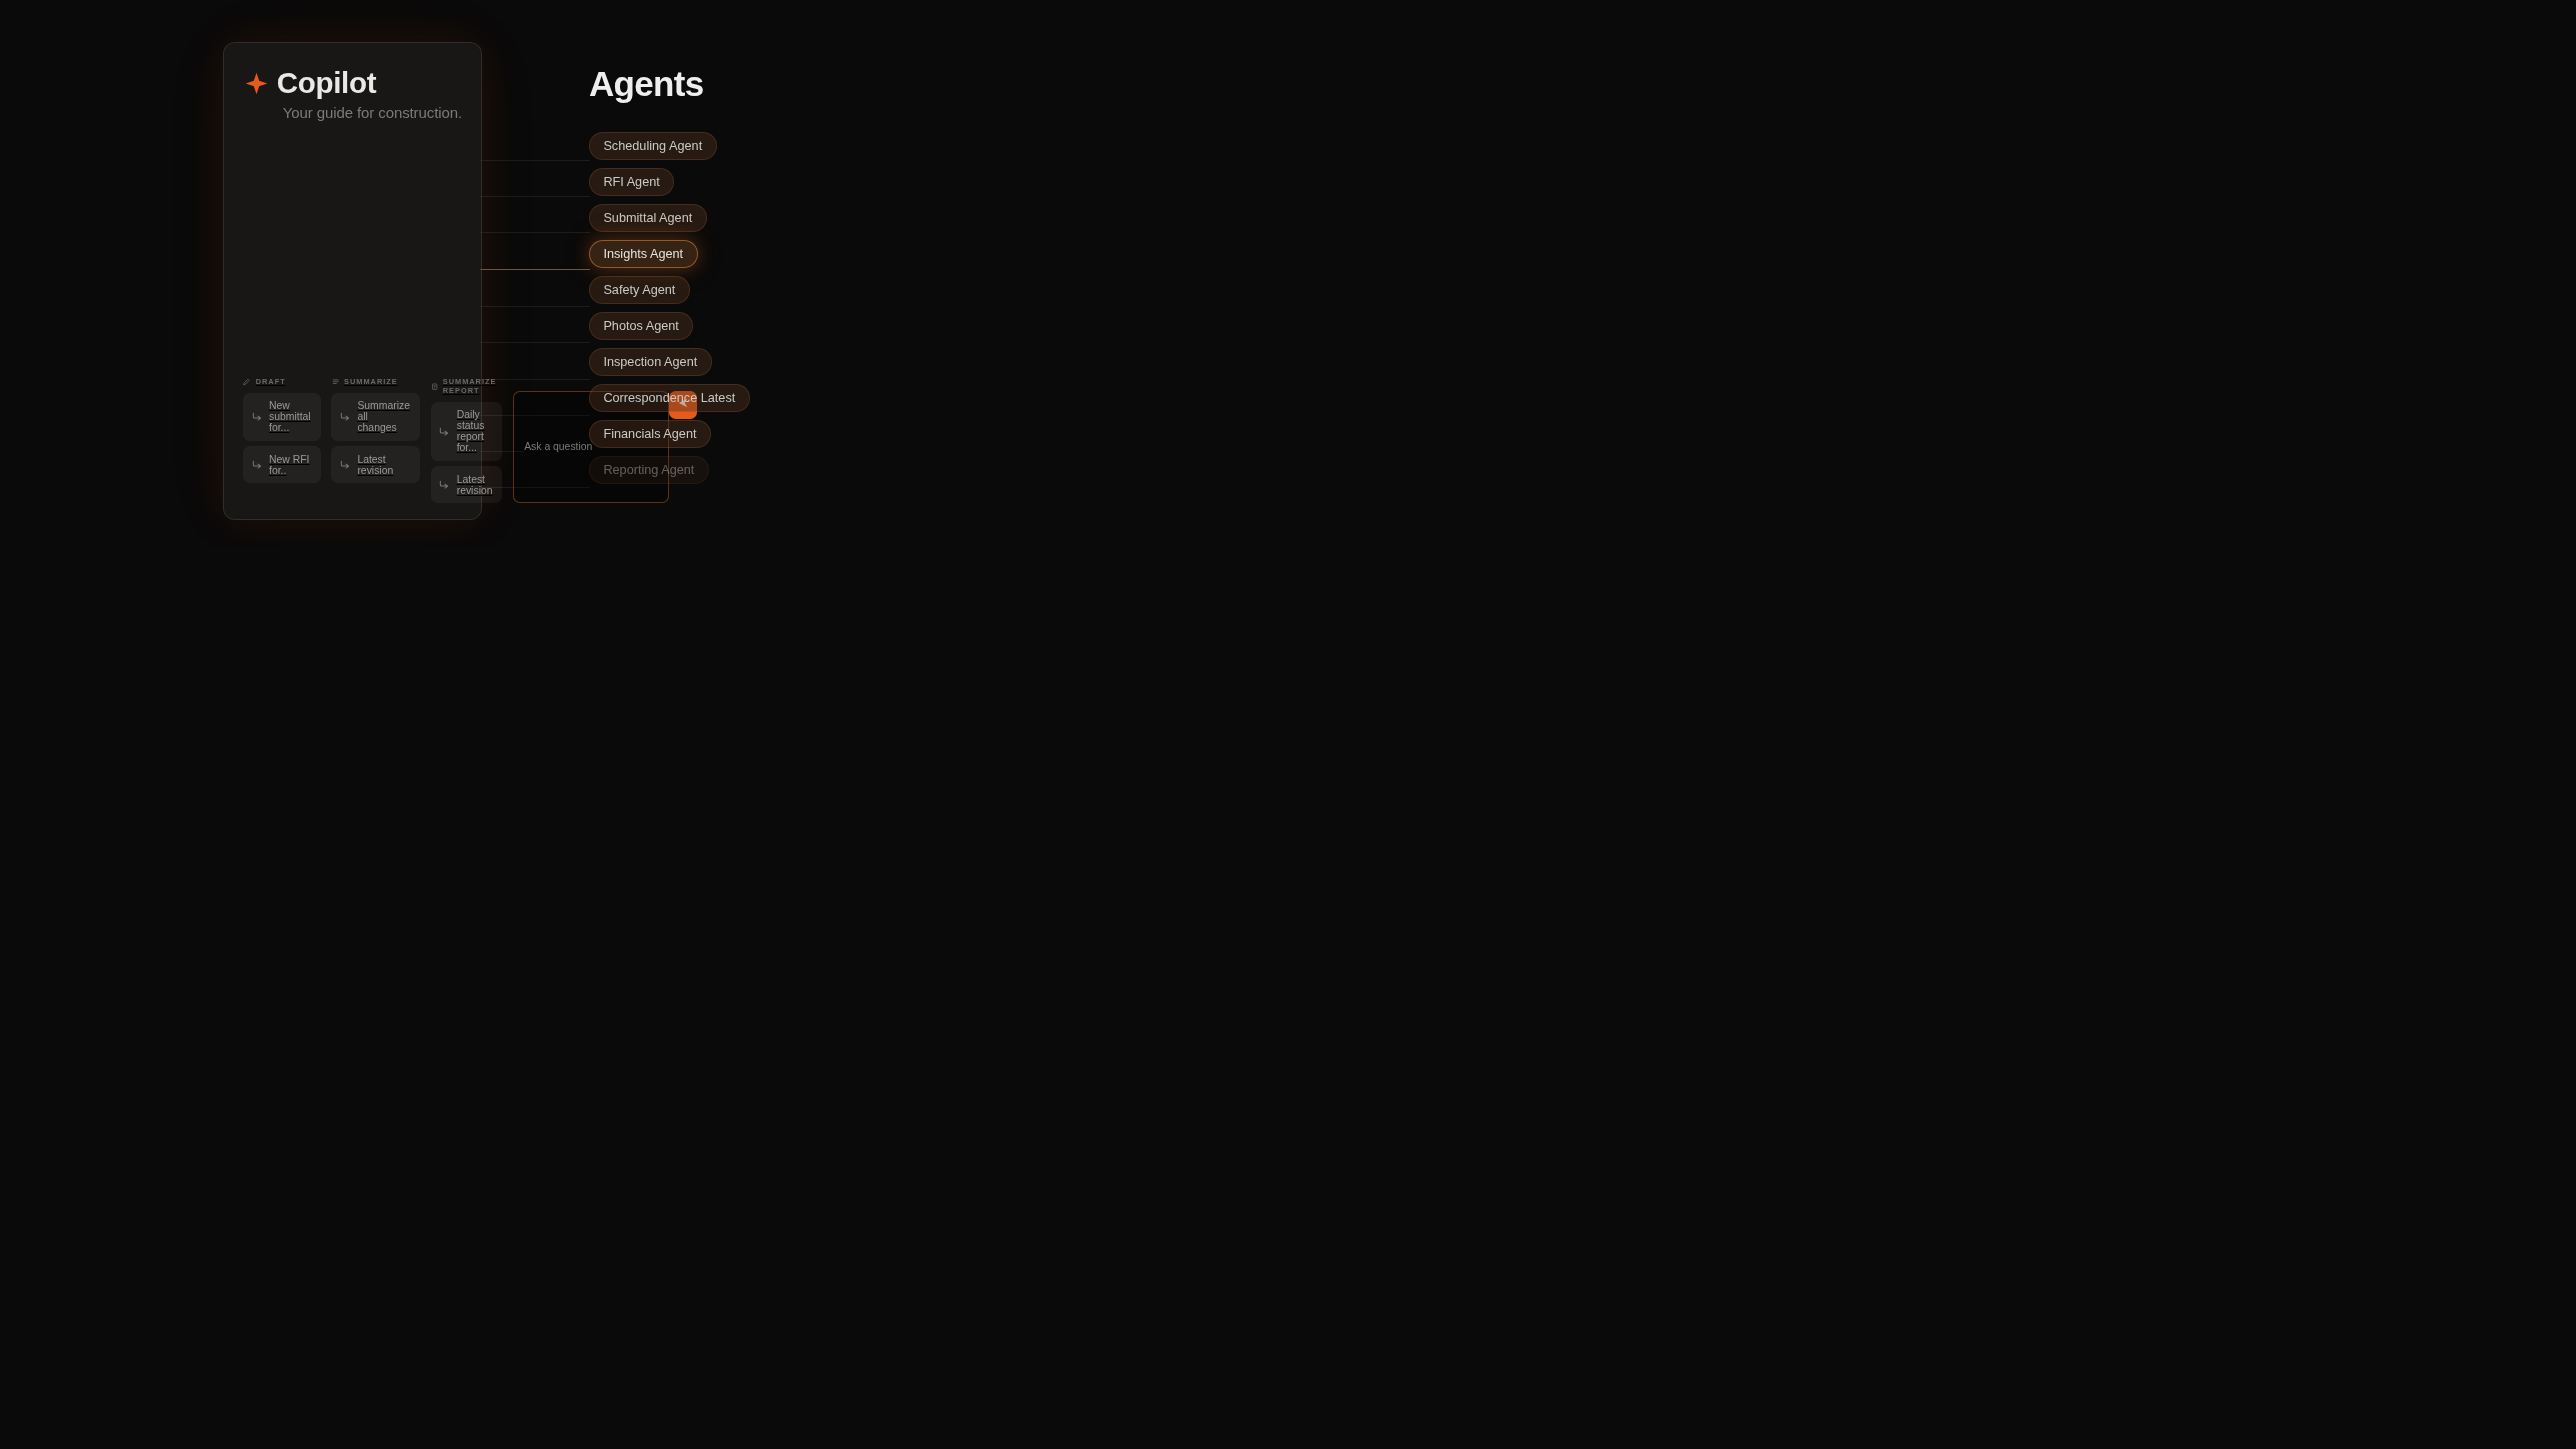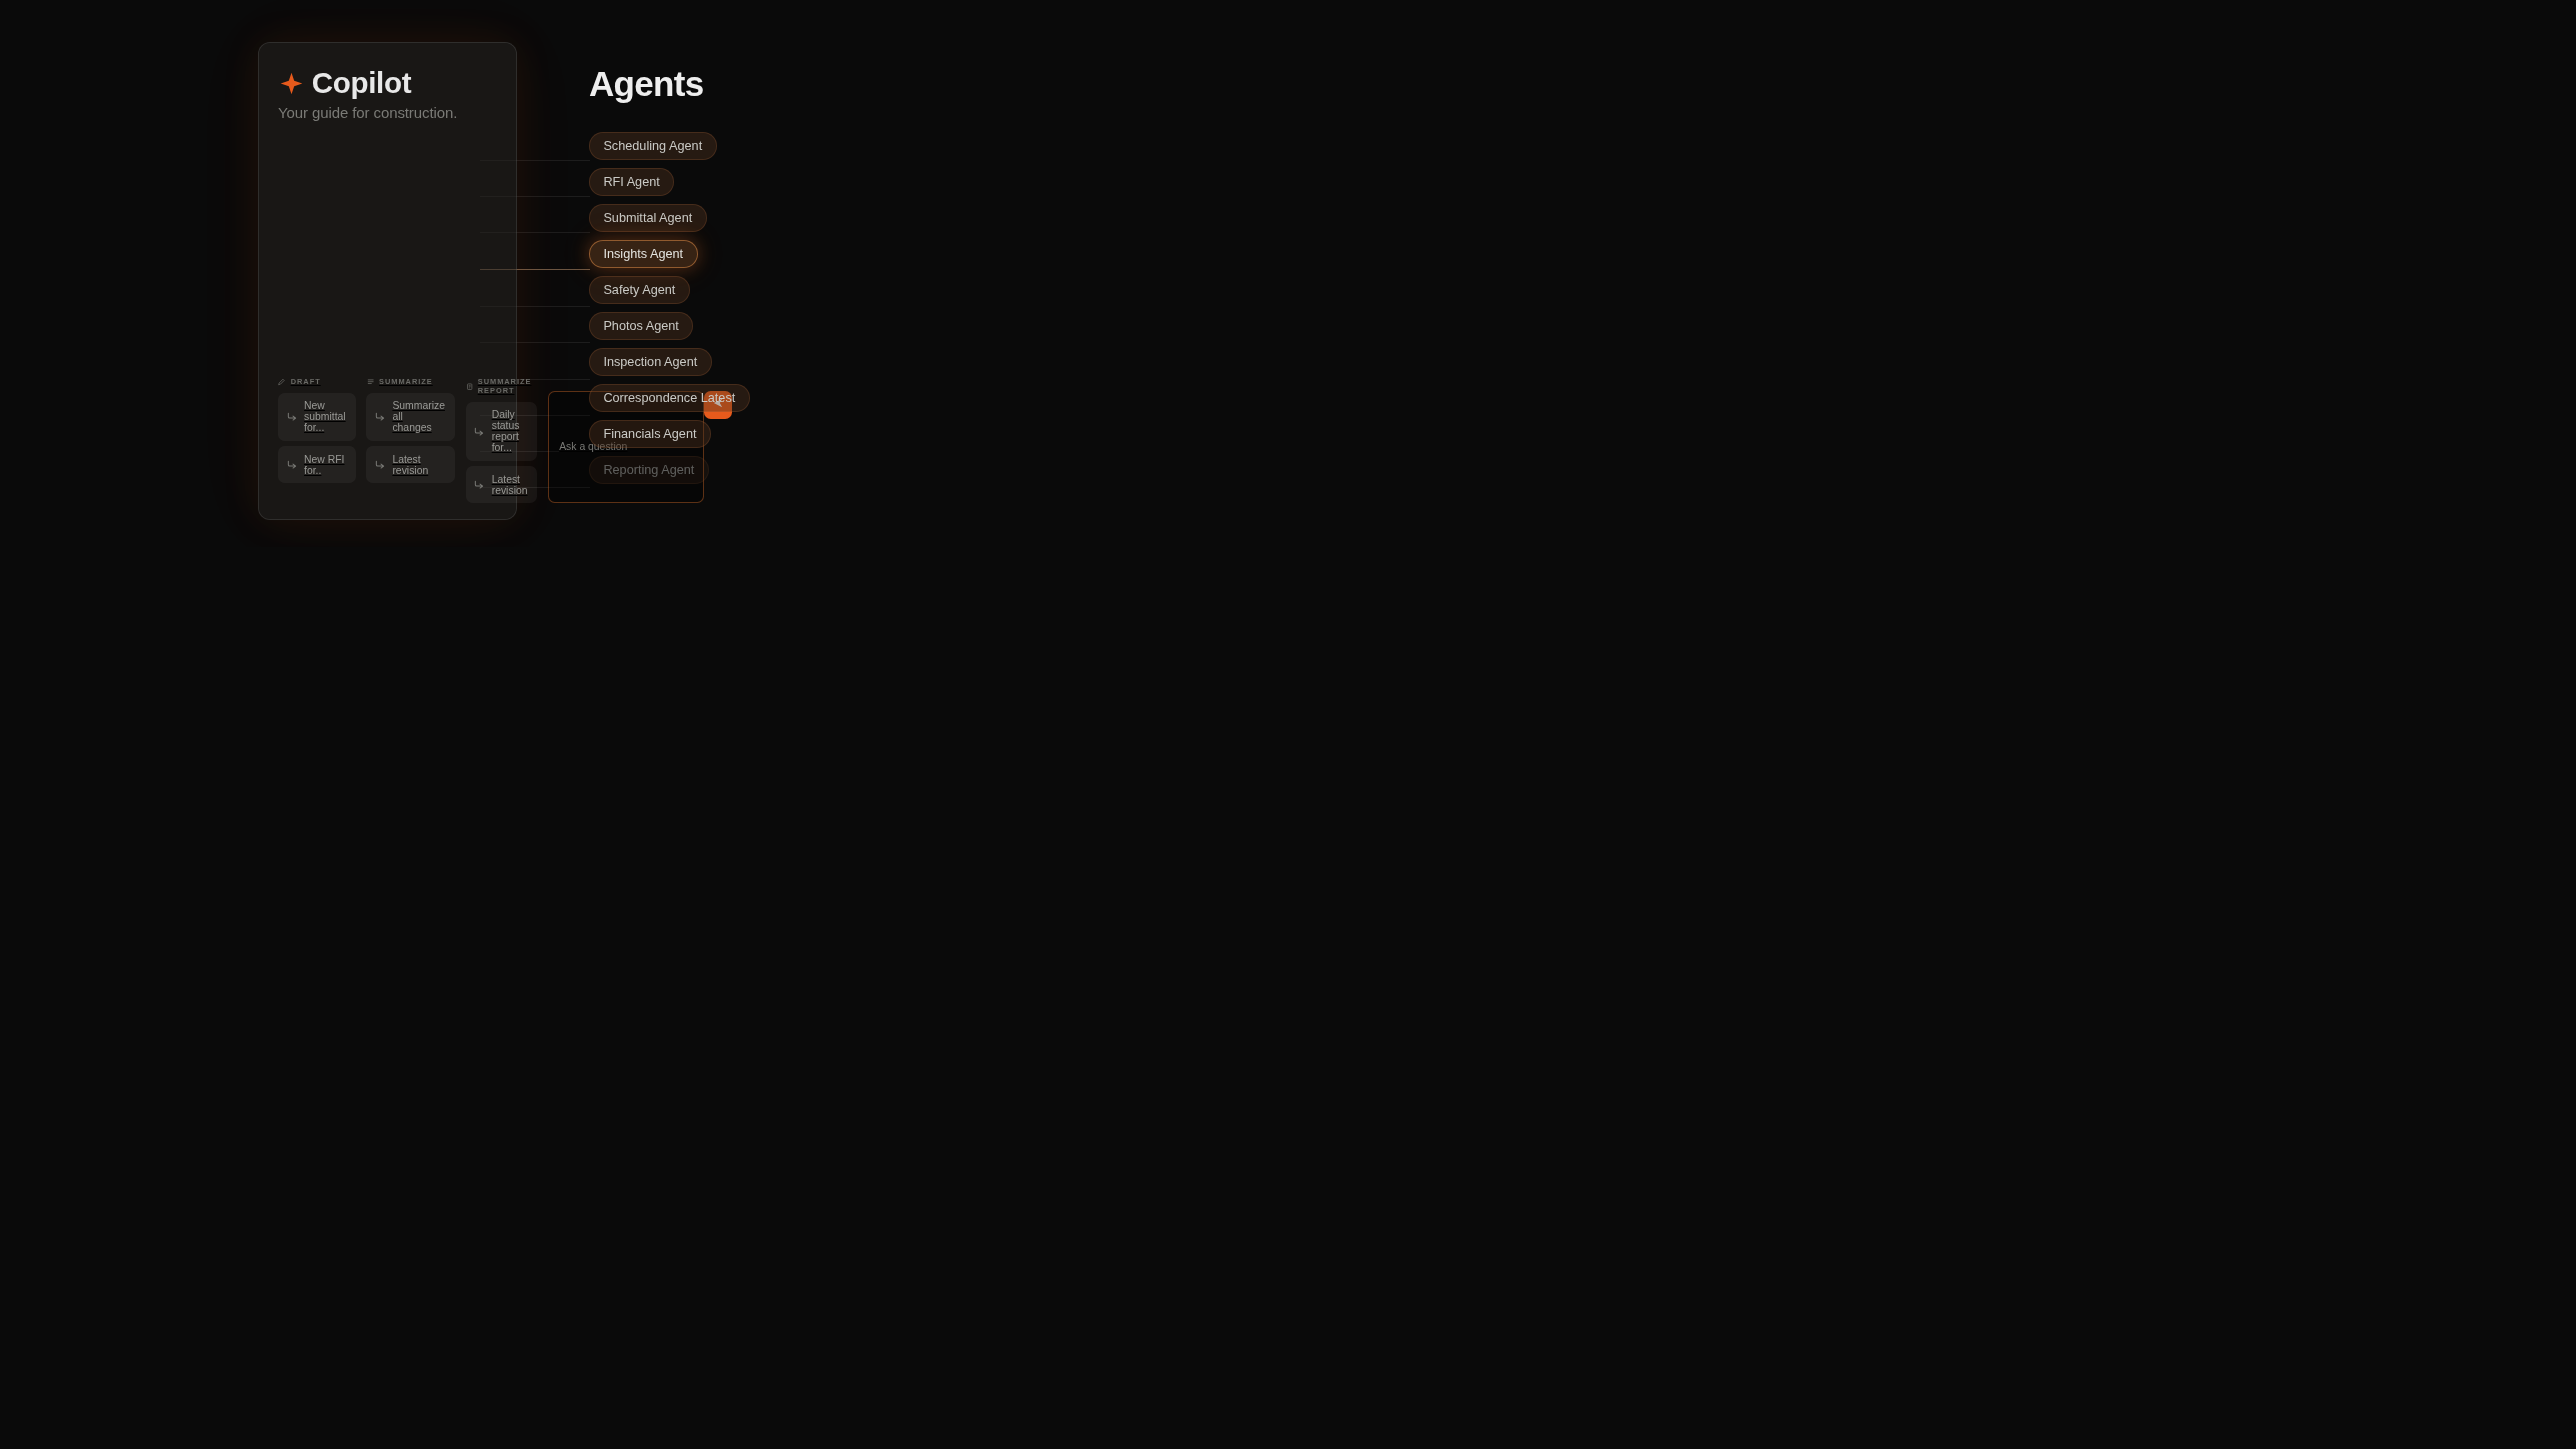--- a/index.html
+++ b/index.html
@@ -40,21 +40,20 @@
       width: 259px;
       height: 478px;
       background: rgba(40, 36, 32, 0.5);
       border: 0.7px solid rgba(255, 255, 255, 0.1);
       border-radius: 12px;
       padding: 23px 19px 16px 19px;
       display: flex;
       flex-direction: column;
       box-shadow: 0 0 40px rgba(255, 100, 30, 0.08), 0 0 81px rgba(255, 100, 30, 0.04);
       z-index: 10;
-      margin-left: 35px;
     }
     .copilot-header {
       margin-bottom: 6.7px;
     }
     .copilot-title-row {
       display: flex;
       align-items: center;
       gap: 6.7px;
       margin-bottom: 4px;
     }
@@ -69,20 +68,21 @@
       font-size: 29.5px;
       font-weight: 600;
       color: #e8e8e8;
       letter-spacing: -0.3px;
     }
     .copilot-subtitle {
       font-size: 15px;
       font-weight: 500;
       color: #7a7a76;
       letter-spacing: -0.1px;
+      text-align: right;
     }
     .sections {
       margin-top: auto;
       display: flex;
       flex-direction: row;
       gap: 10.7px;
       text-decoration: underline;
     }
     .section-label {
       display: flex;

